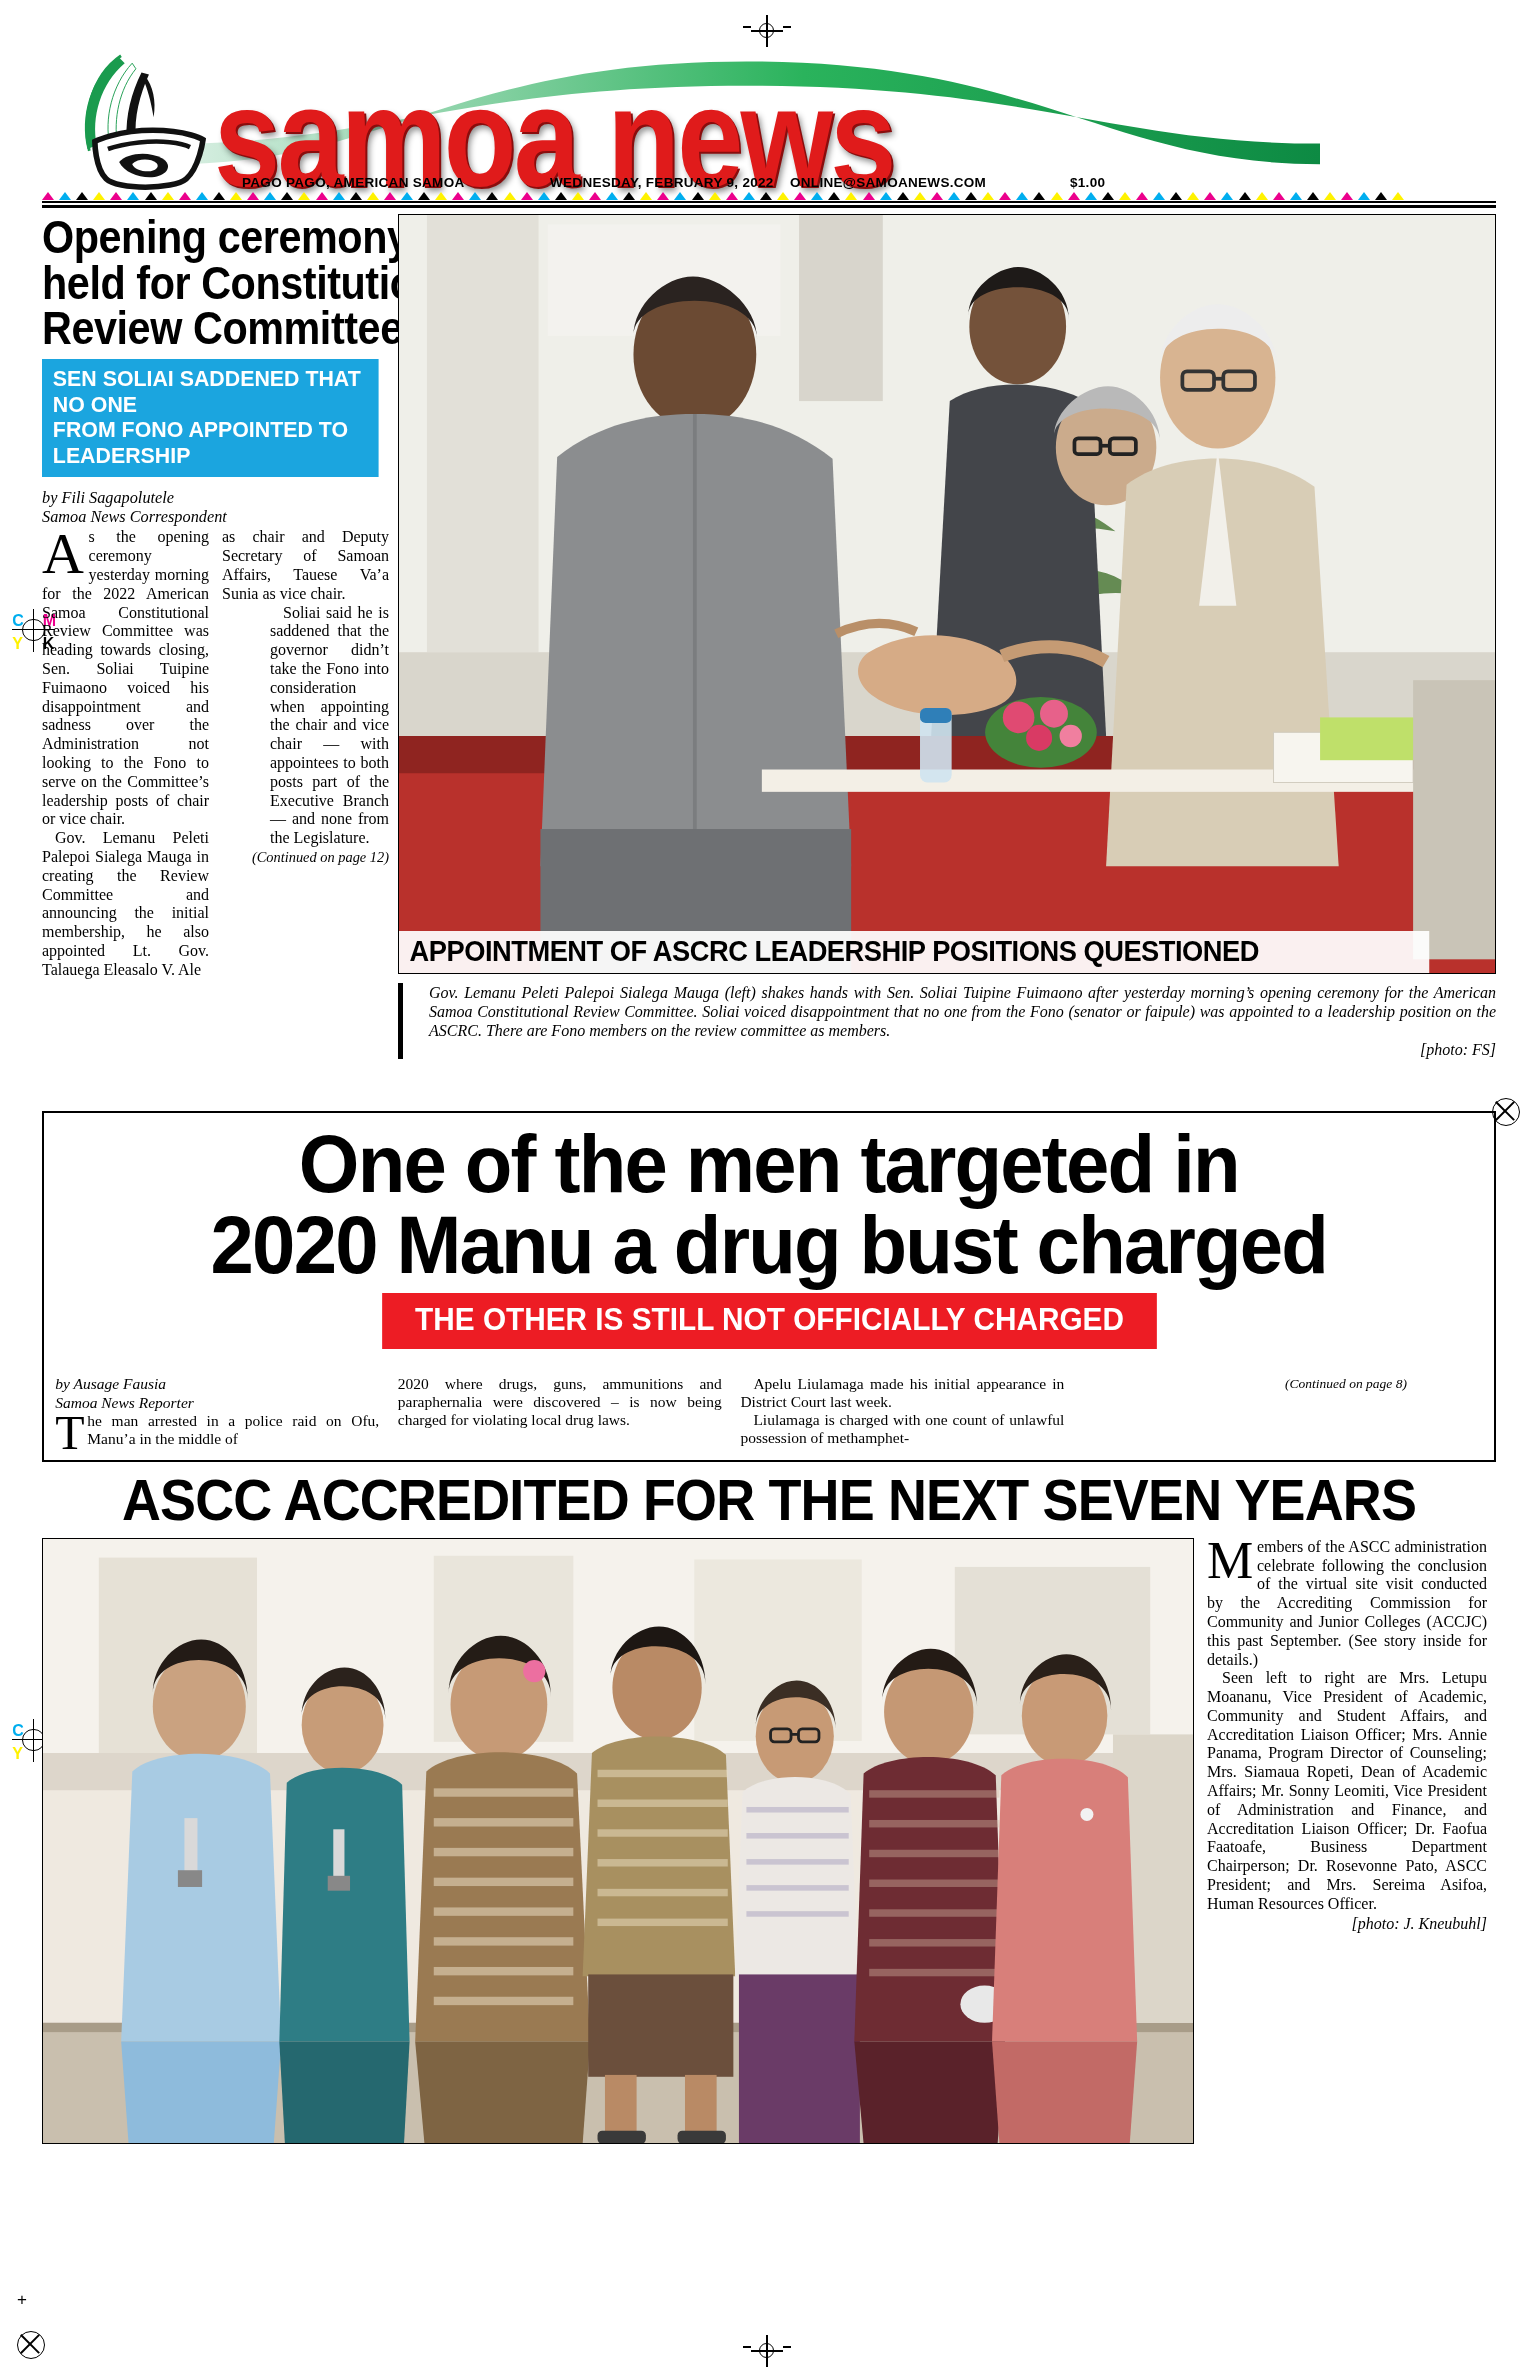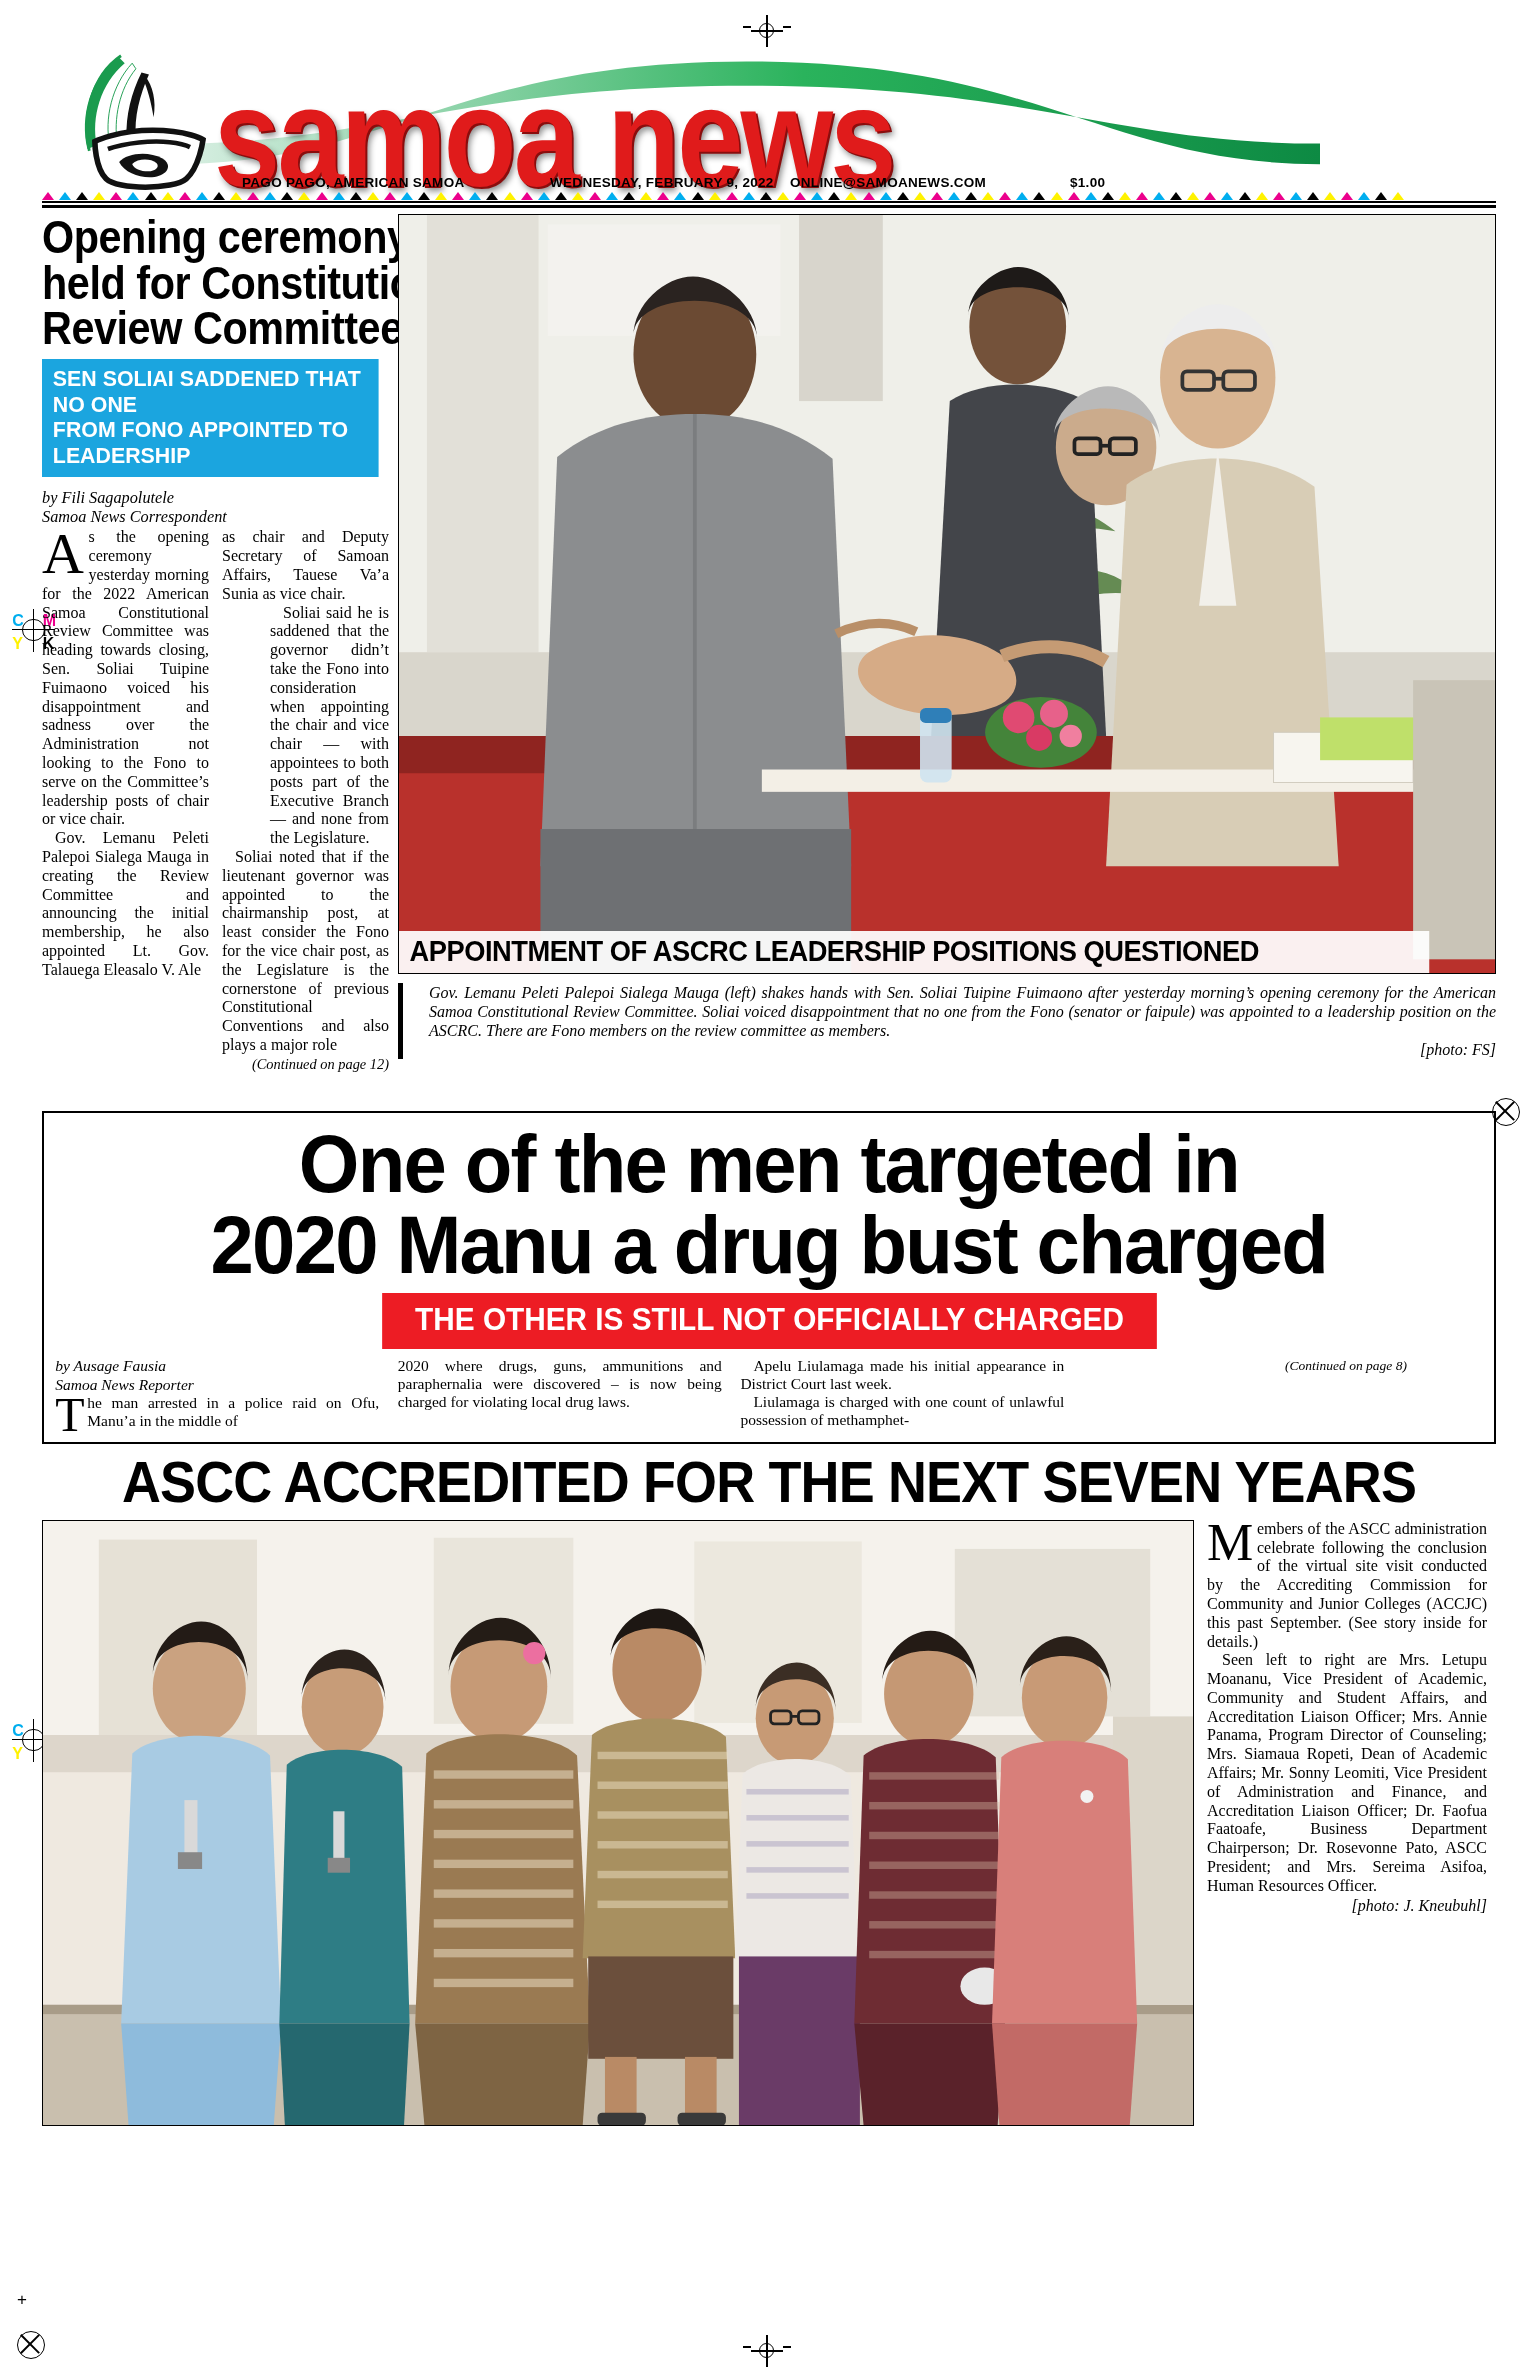--- a/index.html
+++ b/index.html
@@ -160,21 +160,21 @@
     transform:scaleX(0.95); transform-origin:center top;
   }
   .hl2 div { white-space:nowrap; }
   .red-banner {
     margin:7.5px auto 0 auto; width:807px; background:#ED1C24; color:#fff;
     font-family:"Liberation Sans", sans-serif; font-weight:bold;
     text-align:center; font-size:31px; letter-spacing:0px;
     padding:9.3px 0 11.2px 0;
     transform:scaleX(0.96);
   }
-  .cols2 { display:flex; gap:18.6px; margin-top:8px; }
+  .cols2 { display:flex; gap:18.6px; margin-top:26px; }
   .col2 { width:324px; }
   .col2 p { margin:0; font-size:15.5px; line-height:1.15; text-align:justify; }
   .byline2 { font-style:italic; font-size:15.5px; line-height:1.2; }
   .dropcap-T {
     float:left; font-size:48px; line-height:0.80; margin:1.9px 2.8px 0 0;
   }
   .jump2 { text-align:right; font-style:italic; font-size:13.5px; margin-top:0.9px; }
 
   
   .story3 { position:relative; margin-top:9.3px; }
@@ -384,21 +384,20 @@
       </div>
 
       <div class="cols1">
         <div class="col1">
           <p><span class="dropcap-A">A</span><span>s the opening ceremony yesterday morning for the 2022 American Samoa Constitutional Review Committee was heading towards closing, Sen. Soliai Tuipine Fuimaono voiced his disappointment and sadness over the Administration not looking to the Fono to serve on the Committee’s leadership posts of chair or vice chair.</span></p>
           <p style="text-indent:13px;"><span>Gov. Lemanu Peleti Palepoi Sialega Mauga in creating the Review Committee and announcing the initial membership, he also appointed Lt. Gov. Talauega Eleasalo V. Ale</span></p>
         </div>
         <div class="col1">
           <p>as chair and Deputy Secretary of Samoan Affairs, Tauese Va’a Sunia as vice chair.</p>
           <p style="text-indent:13px;margin-left:48px;">Soliai said he is saddened that the governor didn’t take the Fono into consideration when appointing the chair and vice chair — with appointees to both posts part of the Executive Branch — and none from the Legislature.</p>
-          <p style="text-indent:13px;">Soliai noted that if the lieutenant governor was appointed to the chairmanship post, at least consider the Fono for the vice chair post, as the Legislature is the cornerstone of previous Constitutional Conventions and also plays a major role</p>
           <div class="jump1">(Continued on page 12)</div>
         </div>
       </div>
     </div>
 
     <div class="s1-right">
       <div class="photo1wrap">
         <svg class="photo1" viewBox="0 0 1178 815" preserveAspectRatio="none">
           <rect x="0" y="0" width="1178" height="815" fill="#e9e6df"></rect>
           <rect x="0" y="0" width="1178" height="470" fill="#efefe9"></rect>

